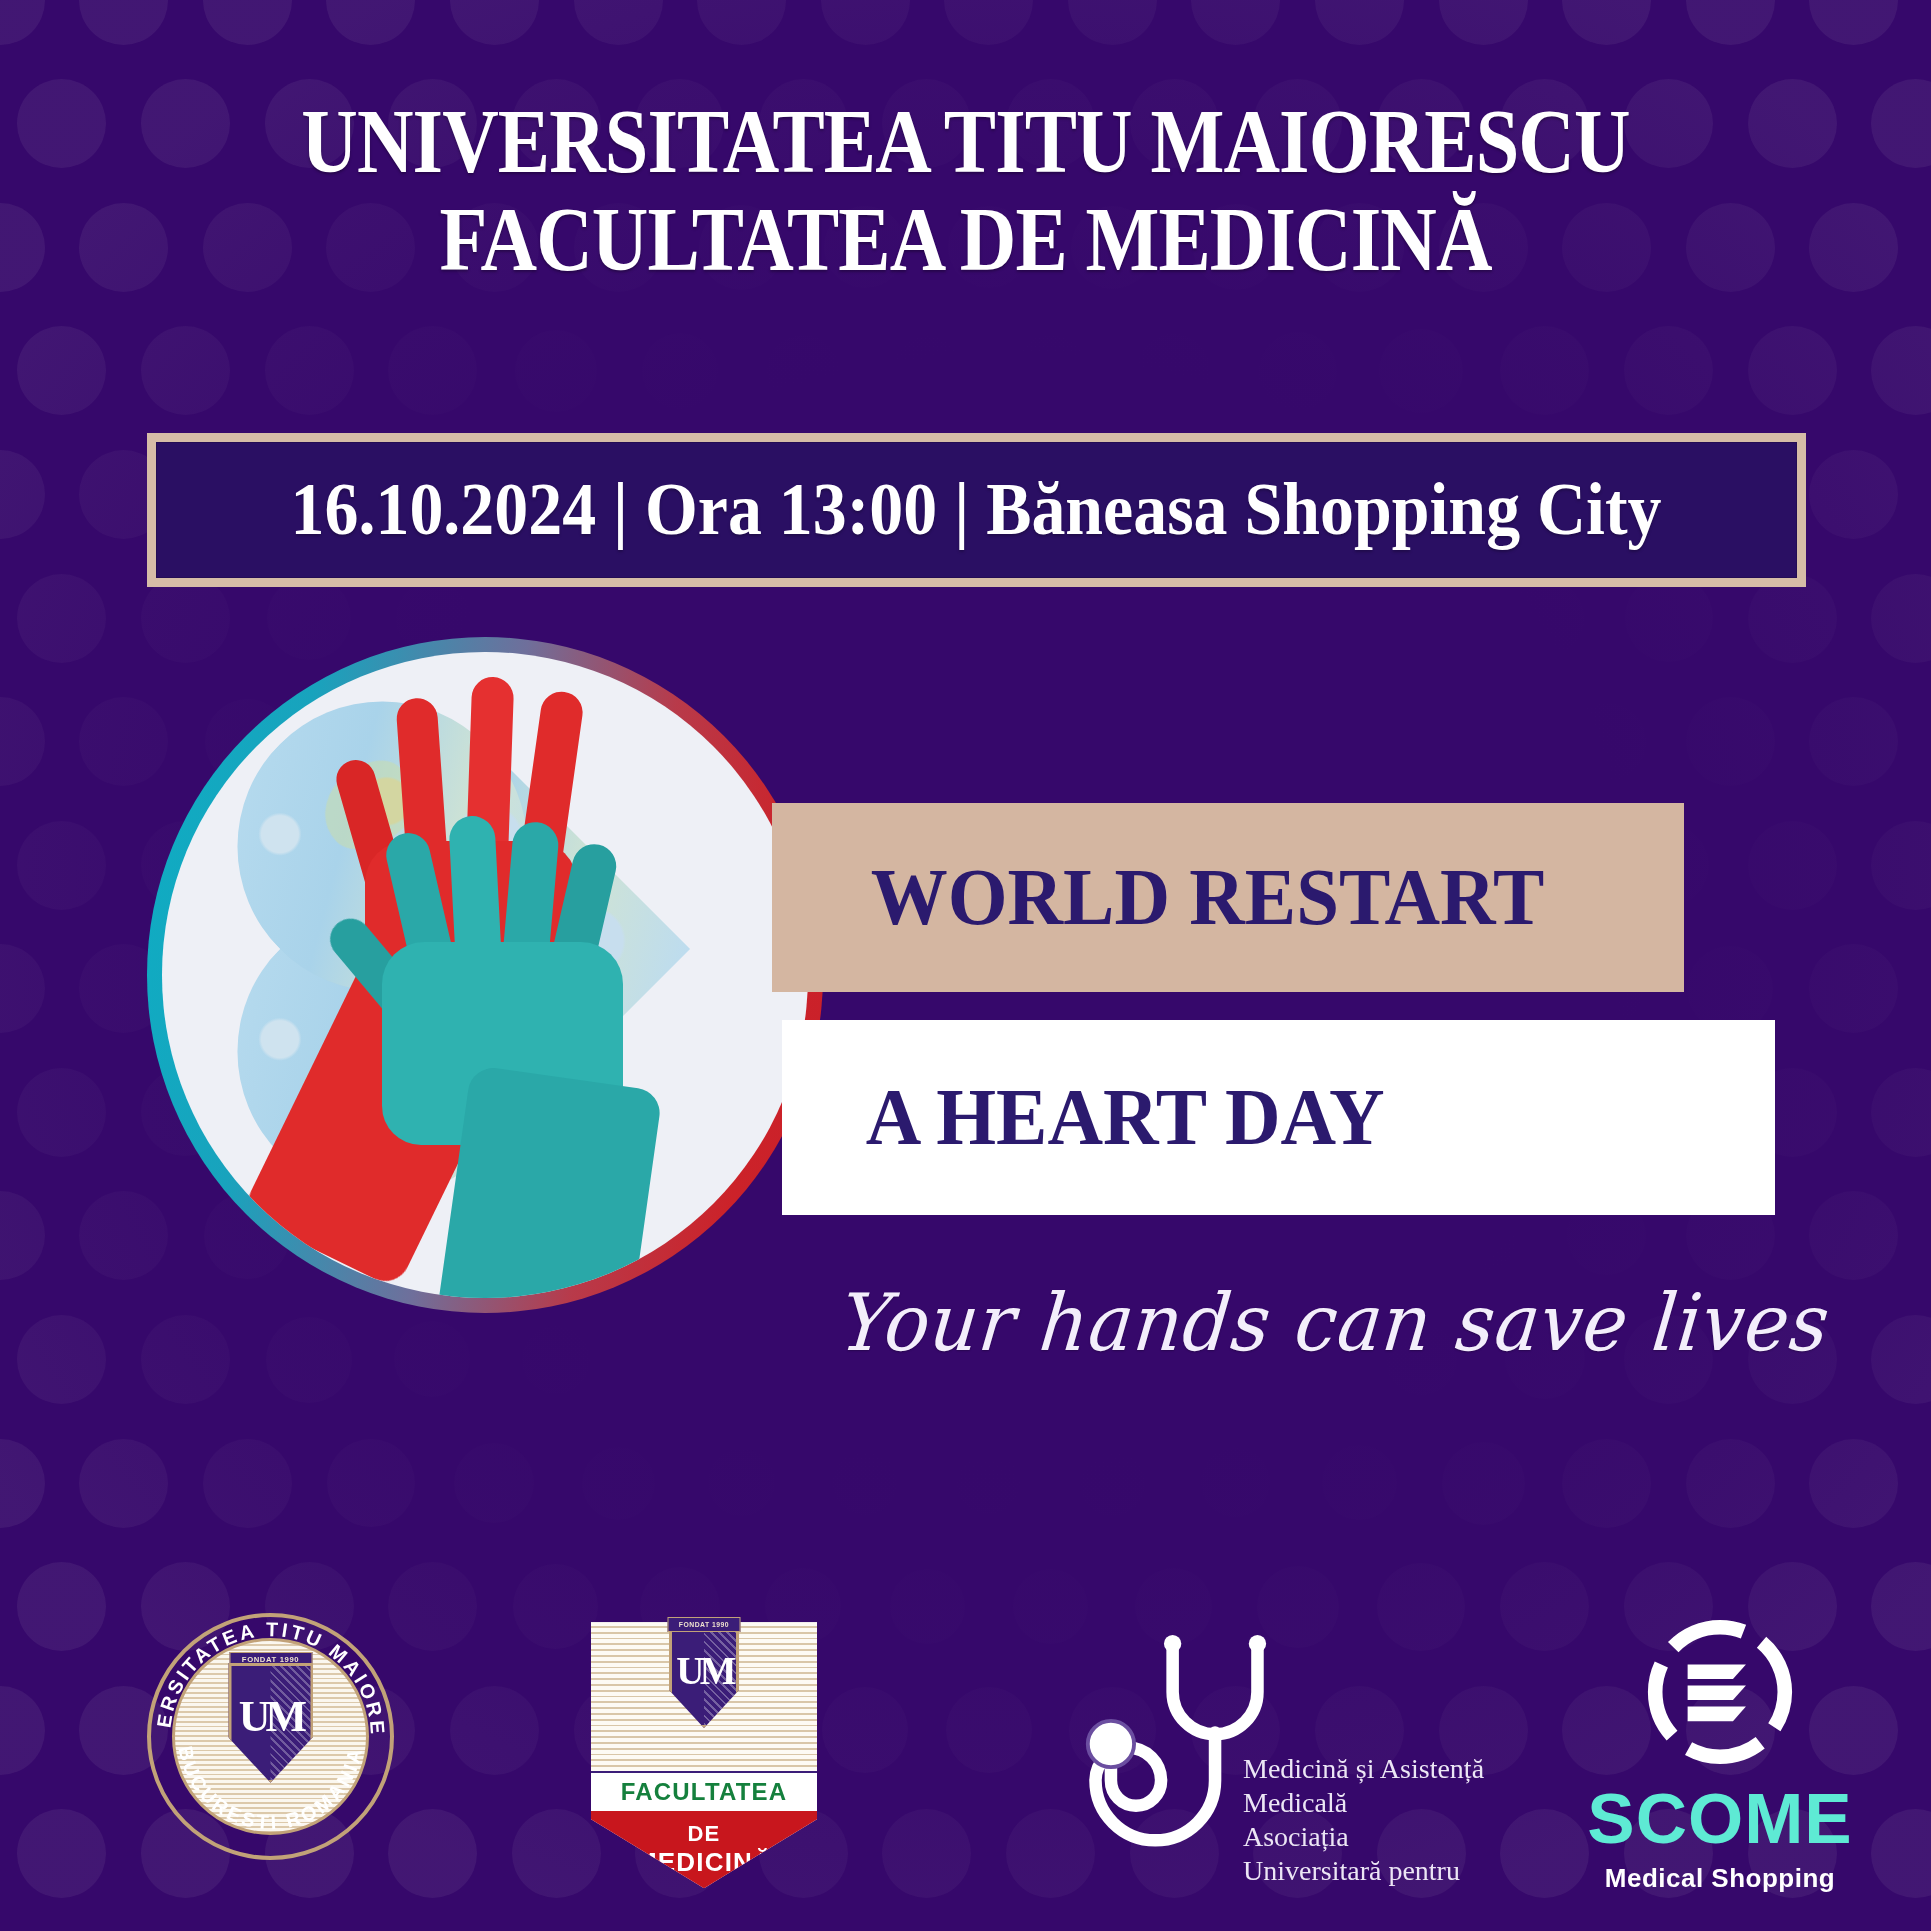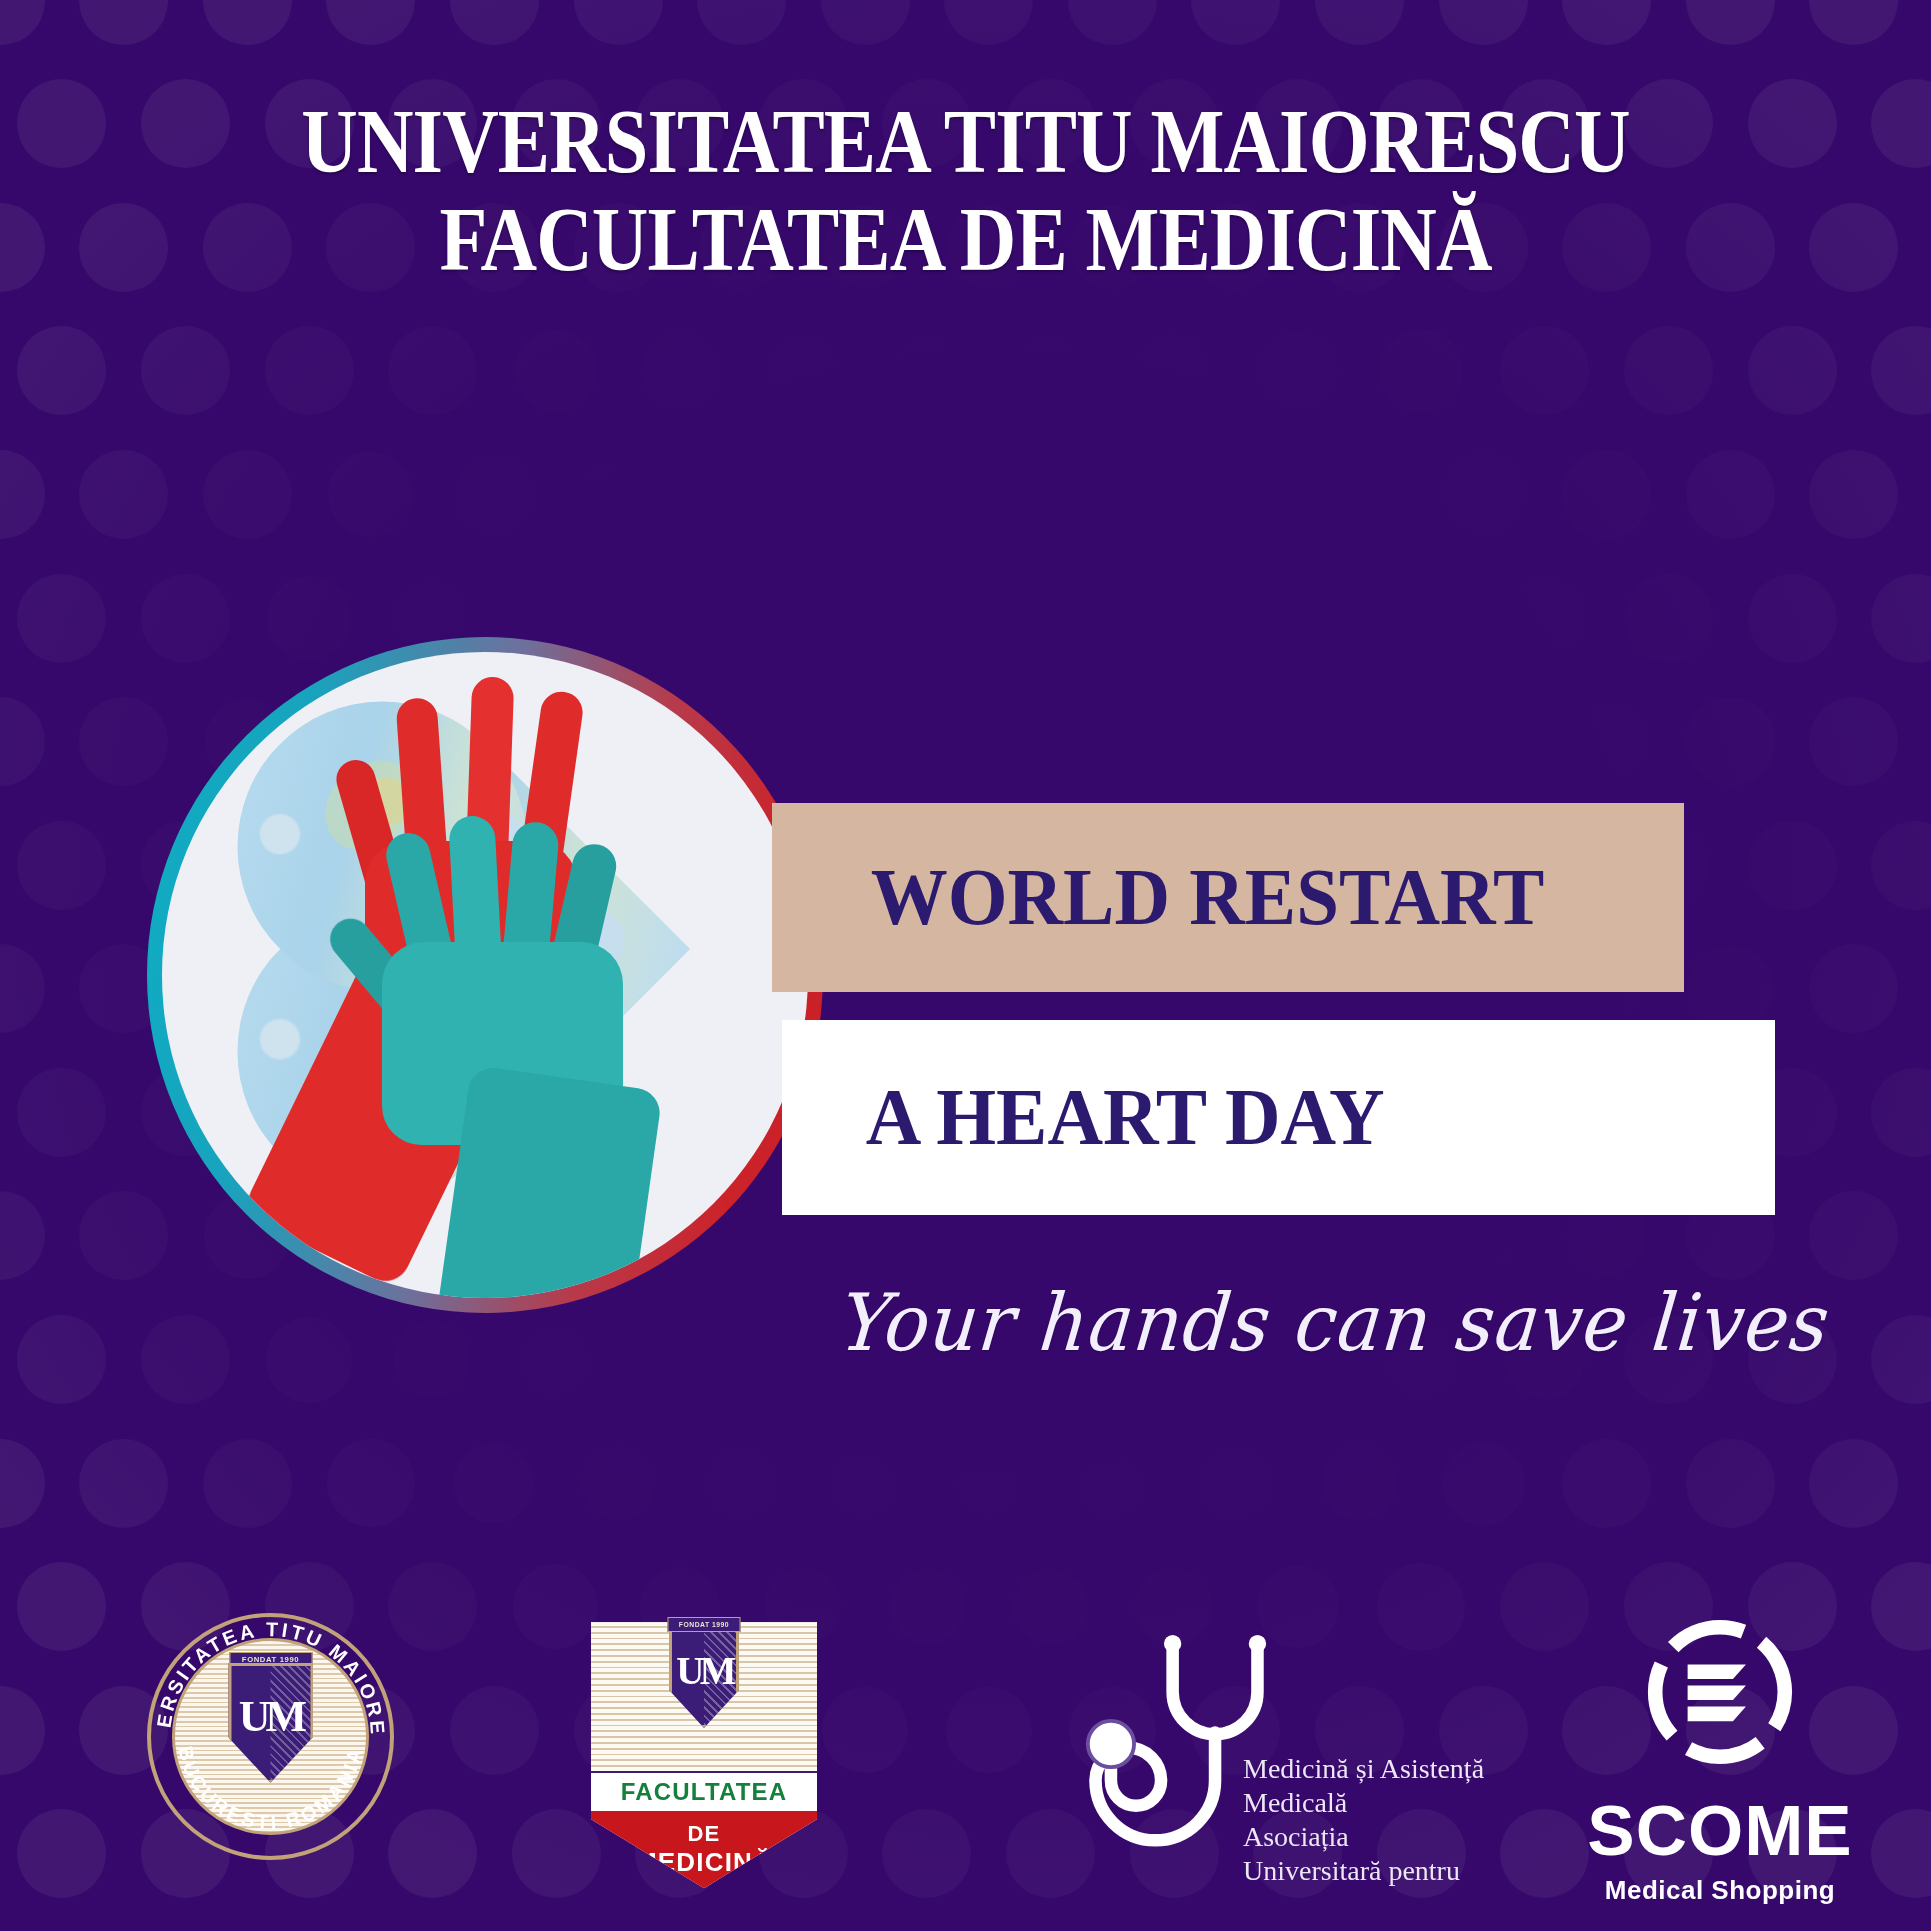--- a/index.html
+++ b/index.html
@@ -177,22 +177,22 @@
   .aumam .word{position:absolute;left:112px;top:0;color:#ffffff;
         font-family:"Liberation Serif", serif;font-weight:700;font-size:100px;letter-spacing:-1.9px;}
   .aumam .word .gap{opacity:0;}
   .aumam svg{position:absolute;left:0;top:0;width:463px;height:241px;overflow:visible;}
   .aumam .sub{position:absolute;left:218px;top:116px;color:#ece6f5;line-height:1.22;
         font-family:"Liberation Serif", serif;font-size:28px;}
 
   
   .scome{position:absolute;left:1580px;top:7.7px;width:280px;height:290px;text-align:center;}
   .scome svg{display:block;margin:0 auto;}
-  .scome .name{color:#ffffff;font-family:"Liberation Sans",sans-serif;font-weight:700;
-        font-size:71px;letter-spacing:1px;line-height:1;margin-top:22px;}
+  .scome .name{color:#5eead4;font-family:"Liberation Sans",sans-serif;font-weight:700;
+        font-size:71px;letter-spacing:1px;line-height:1;margin-top:10px;}
   .scome .sub{color:#ffffff;font-family:"Liberation Sans",sans-serif;font-weight:700;
         font-size:26px;letter-spacing:0.5px;margin-top:9.7px;}
 </style>
 </head>
 <body>
 
 <div id="poster">
 
   <div id="dots">
       <div class="dot" style="left: -44px; top: -44px; width: 89px; height: 89px; opacity: 0.95;"></div>
@@ -400,20 +400,23 @@
       <div class="dot" style="left: 1748px; top: 1809px; width: 89px; height: 89px; opacity: 0.95;"></div>
       <div class="dot" style="left: 1871px; top: 1809px; width: 89px; height: 89px; opacity: 0.95;"></div>
     </div>
   <div id="vig"></div>
 
   <div class="headline">
     <span class="l1">UNIVERSITATEA TITU MAIORESCU</span>
     <span class="l2">FACULTATEA DE MEDICINĂ</span>
   </div>
 
+  <div class="date-banner">
+    <span class="txt">16.10.2024 | Ora 13:00 | Băneasa Shopping City</span>
+  </div>
 
   <div class="photo-wrap">
     <div class="photo-inner">
 
       <div class="heart">
         <div class="box"></div>
         <div class="lobe l-a"></div>
         <div class="lobe l-b"></div>
       </div>
       <div class="heart-overlay">

